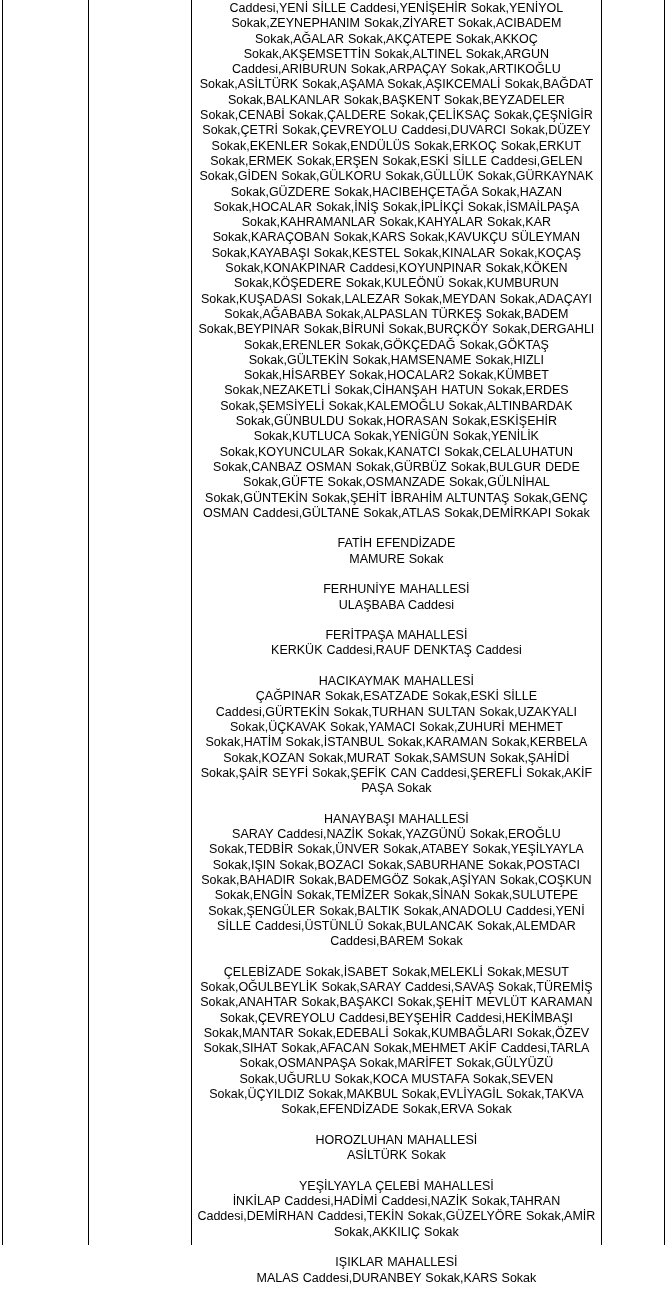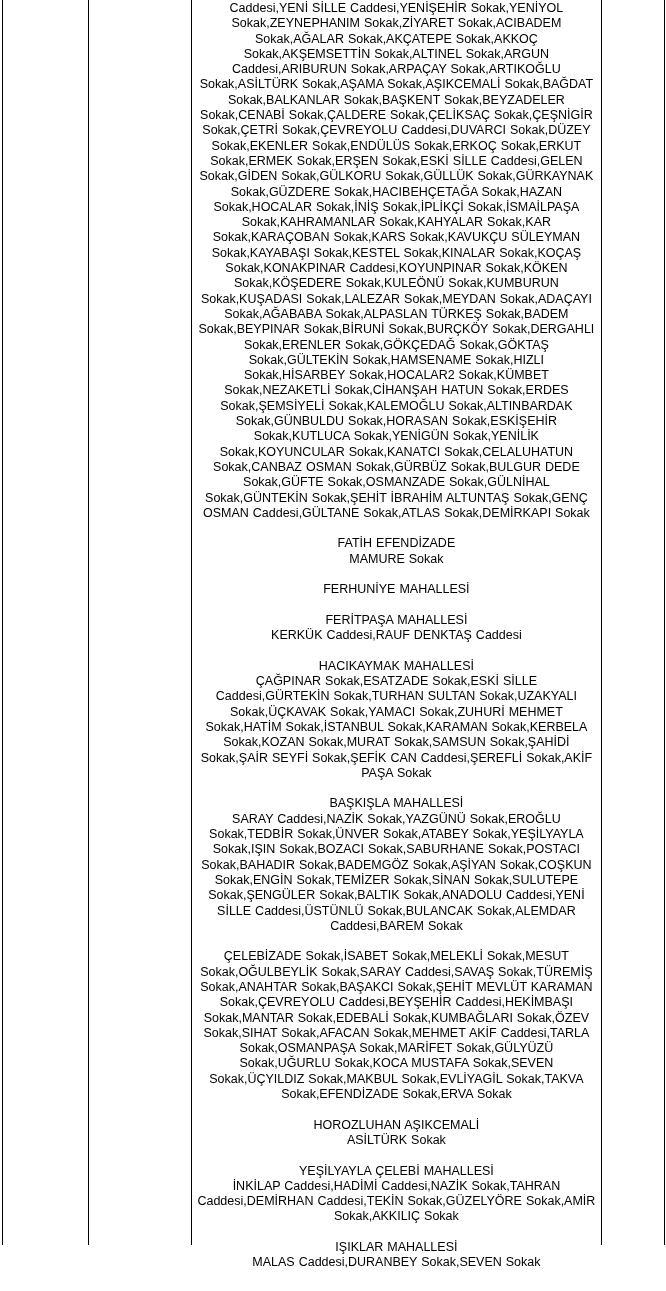--- a/index.html
+++ b/index.html
@@ -50,52 +50,53 @@
 
       <div class="street-list">Caddesi,YENİ SİLLE Caddesi,YENİŞEHİR Sokak,YENİYOL Sokak,ZEYNEPHANIM Sokak,ZİYARET Sokak,ACIBADEM Sokak,AĞALAR Sokak,AKÇATEPE Sokak,AKKOÇ Sokak,AKŞEMSETTİN Sokak,ALTINEL Sokak,ARGUN Caddesi,ARIBURUN Sokak,ARPAÇAY Sokak,ARTIKOĞLU Sokak,ASİLTÜRK Sokak,AŞAMA Sokak,AŞIKCEMALİ Sokak,BAĞDAT Sokak,BALKANLAR Sokak,BAŞKENT Sokak,BEYZADELER Sokak,CENABİ Sokak,ÇALDERE Sokak,ÇELİKSAÇ Sokak,ÇEŞNİGİR Sokak,ÇETRİ Sokak,ÇEVREYOLU Caddesi,DUVARCI Sokak,DÜZEY Sokak,EKENLER Sokak,ENDÜLÜS Sokak,ERKOÇ Sokak,ERKUT Sokak,ERMEK Sokak,ERŞEN Sokak,ESKİ SİLLE Caddesi,GELEN Sokak,GİDEN Sokak,GÜLKORU Sokak,GÜLLÜK Sokak,GÜRKAYNAK Sokak,GÜZDERE Sokak,HACIBEHÇETAĞA Sokak,HAZAN Sokak,HOCALAR Sokak,İNİŞ Sokak,İPLİKÇİ Sokak,İSMAİLPAŞA Sokak,KAHRAMANLAR Sokak,KAHYALAR Sokak,KAR Sokak,KARAÇOBAN Sokak,KARS Sokak,KAVUKÇU SÜLEYMAN Sokak,KAYABAŞI Sokak,KESTEL Sokak,KINALAR Sokak,KOÇAŞ Sokak,KONAKPINAR Caddesi,KOYUNPINAR Sokak,KÖKEN Sokak,KÖŞEDERE Sokak,KULEÖNÜ Sokak,KUMBURUN Sokak,KUŞADASI Sokak,LALEZAR Sokak,MEYDAN Sokak,ADAÇAYI Sokak,AĞABABA Sokak,ALPASLAN TÜRKEŞ Sokak,BADEM Sokak,BEYPINAR Sokak,BİRUNİ Sokak,BURÇKÖY Sokak,DERGAHLI Sokak,ERENLER Sokak,GÖKÇEDAĞ Sokak,GÖKTAŞ Sokak,GÜLTEKİN Sokak,HAMSENAME Sokak,HIZLI Sokak,HİSARBEY Sokak,HOCALAR2 Sokak,KÜMBET Sokak,NEZAKETLİ Sokak,CİHANŞAH HATUN Sokak,ERDES Sokak,ŞEMSİYELİ Sokak,KALEMOĞLU Sokak,ALTINBARDAK Sokak,GÜNBULDU Sokak,HORASAN Sokak,ESKİŞEHİR Sokak,KUTLUCA Sokak,YENİGÜN Sokak,YENİLİK Sokak,KOYUNCULAR Sokak,KANATCI Sokak,CELALUHATUN Sokak,CANBAZ OSMAN Sokak,GÜRBÜZ Sokak,BULGUR DEDE Sokak,GÜFTE Sokak,OSMANZADE Sokak,GÜLNİHAL Sokak,GÜNTEKİN Sokak,ŞEHİT İBRAHİM ALTUNTAŞ Sokak,GENÇ OSMAN Caddesi,GÜLTANE Sokak,ATLAS Sokak,DEMİRKAPI Sokak</div>
 
       <div class="section">
         <div class="mahalle-name">FATİH EFENDİZADE</div>
         <div class="street-list">MAMURE Sokak</div>
       </div>
 
       <div class="section">
         <div class="mahalle-name">FERHUNİYE MAHALLESİ</div>
+        <div class="street-list">ULAŞBABA Caddesi</div>
       </div>
 
       <div class="section">
         <div class="mahalle-name">FERİTPAŞA MAHALLESİ</div>
         <div class="street-list">KERKÜK Caddesi,RAUF DENKTAŞ Caddesi</div>
       </div>
 
       <div class="section">
         <div class="mahalle-name">HACIKAYMAK MAHALLESİ</div>
         <div class="street-list">ÇAĞPINAR Sokak,ESATZADE Sokak,ESKİ SİLLE Caddesi,GÜRTEKİN Sokak,TURHAN SULTAN Sokak,UZAKYALI Sokak,ÜÇKAVAK Sokak,YAMACI Sokak,ZUHURİ MEHMET Sokak,HATİM Sokak,İSTANBUL Sokak,KARAMAN Sokak,KERBELA Sokak,KOZAN Sokak,MURAT Sokak,SAMSUN Sokak,ŞAHİDİ Sokak,ŞAİR SEYFİ Sokak,ŞEFİK CAN Caddesi,ŞEREFLİ Sokak,AKİF PAŞA Sokak</div>
       </div>
 
       <div class="section">
-        <div class="mahalle-name">BAŞKIŞLA MAHALLESİ</div>
+        <div class="mahalle-name">HANAYBAŞI MAHALLESİ</div>
         <div class="street-list">SARAY Caddesi,NAZİK Sokak,YAZGÜNÜ Sokak,EROĞLU Sokak,TEDBİR Sokak,ÜNVER Sokak,ATABEY Sokak,YEŞİLYAYLA Sokak,IŞIN Sokak,BOZACI Sokak,SABURHANE Sokak,POSTACI Sokak,BAHADIR Sokak,BADEMGÖZ Sokak,AŞİYAN Sokak,COŞKUN Sokak,ENGİN Sokak,TEMİZER Sokak,SİNAN Sokak,SULUTEPE Sokak,ŞENGÜLER Sokak,BALTIK Sokak,ANADOLU Caddesi,YENİ SİLLE Caddesi,ÜSTÜNLÜ Sokak,BULANCAK Sokak,ALEMDAR Caddesi,BAREM Sokak</div>
       </div>
 
       <div class="section">
         <div class="street-list">ÇELEBİZADE Sokak,İSABET Sokak,MELEKLİ Sokak,MESUT Sokak,OĞULBEYLİK Sokak,SARAY Caddesi,SAVAŞ Sokak,TÜREMİŞ Sokak,ANAHTAR Sokak,BAŞAKCI Sokak,ŞEHİT MEVLÜT KARAMAN Sokak,ÇEVREYOLU Caddesi,BEYŞEHİR Caddesi,HEKİMBAŞI Sokak,MANTAR Sokak,EDEBALİ Sokak,KUMBAĞLARI Sokak,ÖZEV Sokak,SIHAT Sokak,AFACAN Sokak,MEHMET AKİF Caddesi,TARLA Sokak,OSMANPAŞA Sokak,MARİFET Sokak,GÜLYÜZÜ Sokak,UĞURLU Sokak,KOCA MUSTAFA Sokak,SEVEN Sokak,ÜÇYILDIZ Sokak,MAKBUL Sokak,EVLİYAGİL Sokak,TAKVA Sokak,EFENDİZADE Sokak,ERVA Sokak</div>
       </div>
 
       <div class="section">
-        <div class="mahalle-name">HOROZLUHAN AŞIKCEMALİ</div>
+        <div class="mahalle-name">HOROZLUHAN MAHALLESİ</div>
         <div class="street-list">ASİLTÜRK Sokak</div>
       </div>
 
       <div class="section">
         <div class="mahalle-name">YEŞİLYAYLA ÇELEBİ MAHALLESİ</div>
         <div class="street-list">İNKİLAP Caddesi,HADİMİ Caddesi,NAZİK Sokak,TAHRAN Caddesi,DEMİRHAN Caddesi,TEKİN Sokak,GÜZELYÖRE Sokak,AMİR Sokak,AKKILIÇ Sokak</div>
       </div>
 
       <div class="section">
         <div class="mahalle-name">IŞIKLAR MAHALLESİ</div>
-        <div class="street-list">MALAS Caddesi,DURANBEY Sokak,SEVEN Sokak</div>
+        <div class="street-list">MALAS Caddesi,DURANBEY Sokak,KARS Sokak</div>
       </div>
 
     </div>
     <div class="cell cell-d"></div>
   </div>
 </div>
 
 </body></html>

